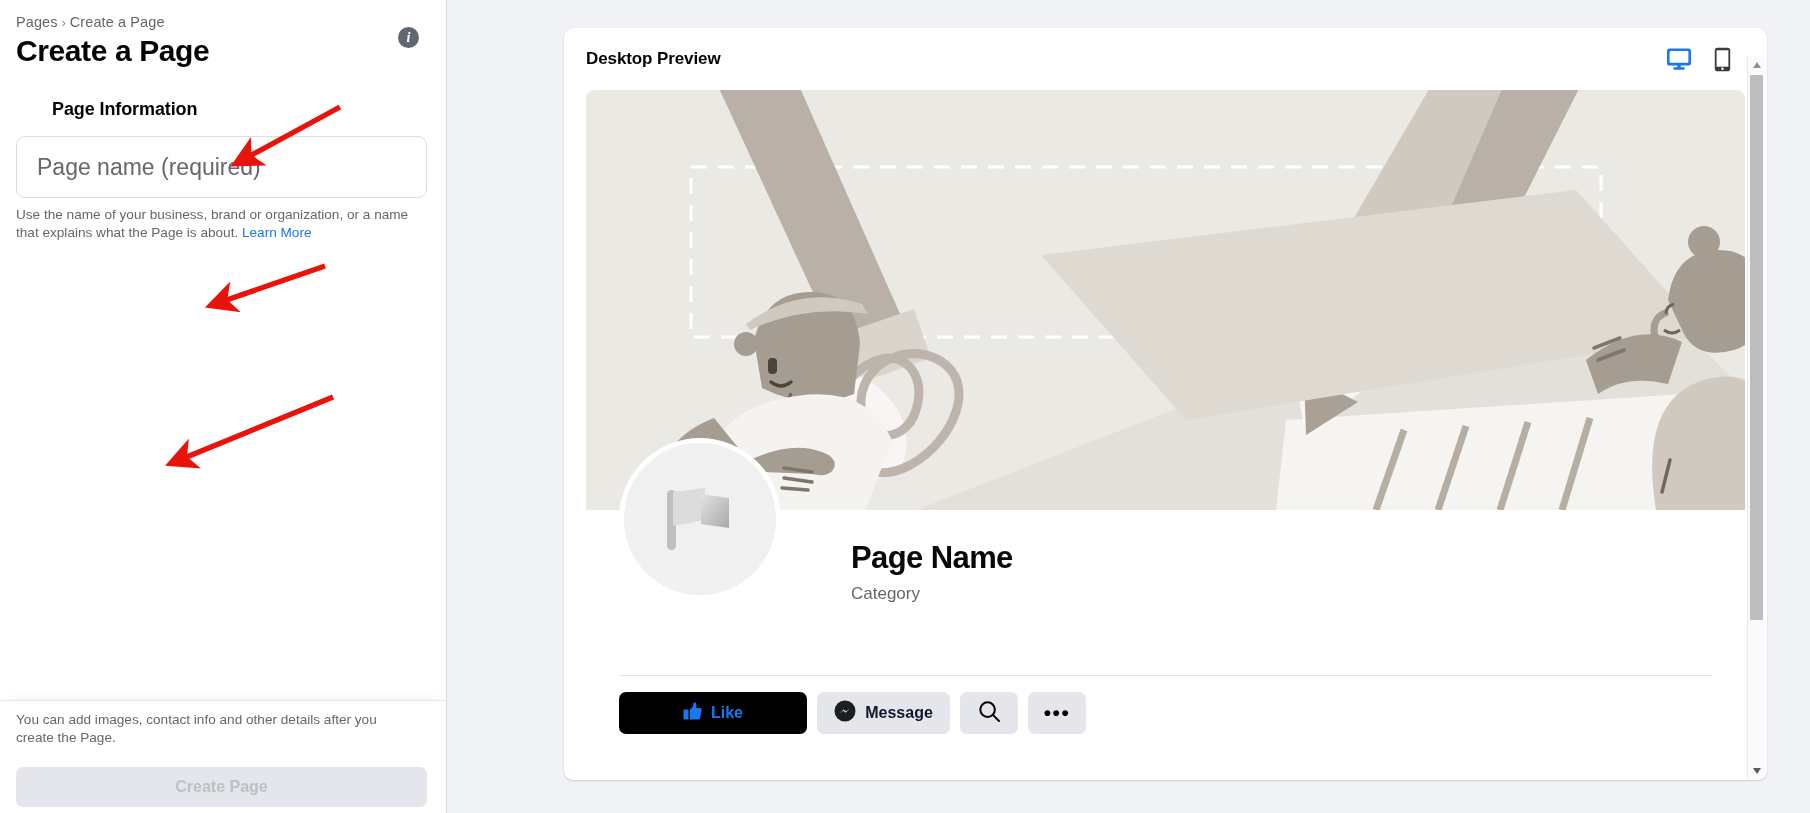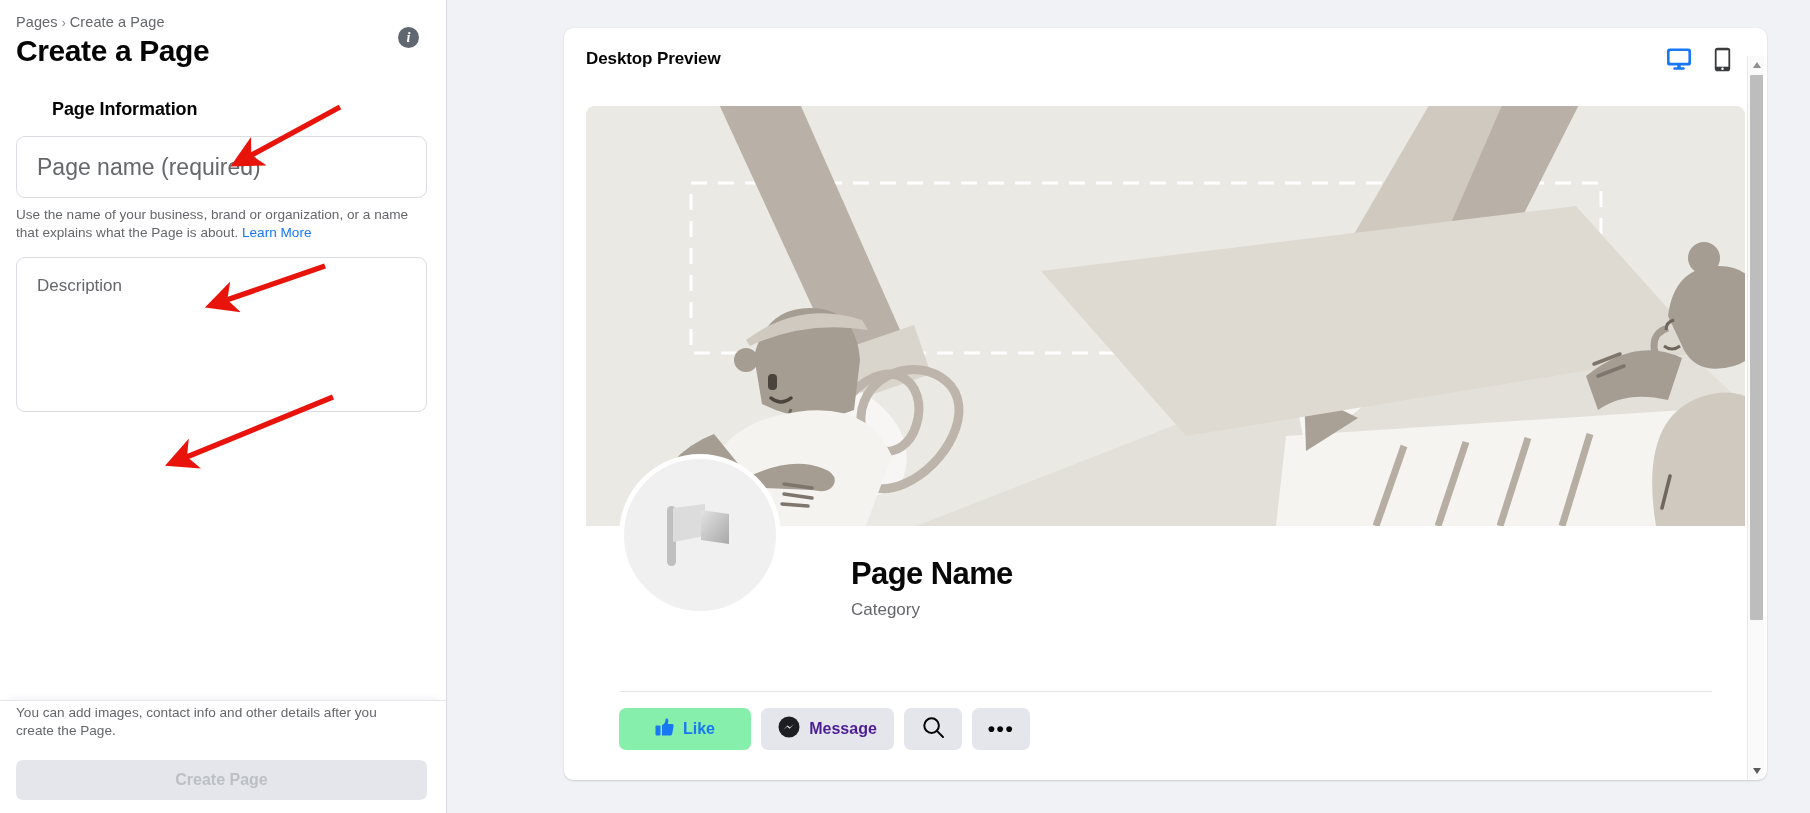--- a/index.html
+++ b/index.html
@@ -69,21 +69,21 @@
     color: #65676B; margin-top: 8px; width: 410px;
   }
   .help-link { color: #1877F2; text-decoration: none; }
 
   
   .left-footer {
     position: absolute; left: 0; bottom: 0;
     width: 447px; height: 113px;
     background: #fff;
     border-top: 1px solid #E4E6EB;
-    padding: 3px 22px 0 16px;
+    padding: 10px 22px 0 16px;
     box-shadow: 0 -6px 10px -8px rgba(0,0,0,.12);
   }
   .footer-note { font-size: 13.6px; line-height: 17.5px; color: #65676B; width: 400px; }
   .create-btn {
     margin-top: 21px;
     width: 411px; height: 40px;
     border: none; border-radius: 7px;
     background: #E4E6EB; color: #BCC0C4;
     font-size: 16px; font-weight: bold;
     font-family: "Liberation Sans", sans-serif;
@@ -105,21 +105,21 @@
   }
   .preview-header {
     position: relative; height: 62px;
     padding: 0 22px 0 22px;
     display: flex; align-items: center; justify-content: space-between;
   }
   .preview-title { font-size: 17px; font-weight: bold; color: #050505; letter-spacing: -.1px; }
   .device-toggles { display: flex; align-items: center; gap: 22px; padding-right: 14px; }
   .device-btn { display: flex; align-items: center; justify-content: center; cursor: pointer; }
 
-  .preview-body { position: relative; margin: 16px 22px; height: 660px; overflow: hidden; background: #fff; }
+  .preview-body { position: relative; margin: 0 22px; height: 660px; overflow: hidden; background: #fff; }
 
   
   .cover {
     position: relative;
     width: 1159px; height: 420px;
     background: #EBE9E4;
     border-top-left-radius: 9px; border-top-right-radius: 9px;
     overflow: hidden;
   }
   .cover svg { display: block; }
@@ -156,22 +156,22 @@
   .caret { width: 0; height: 0; border-left: 6px solid transparent; border-right: 6px solid transparent; border-top: 7px solid #65676B; display:inline-block; }
 
   .actions { display: flex; align-items: center; gap: 10px; }
   .btn {
     height: 42px; border-radius: 7px; border: none;
     display: flex; align-items: center; justify-content: center; gap: 9px;
     font-size: 16px; font-weight: bold;
     font-family: "Liberation Sans", sans-serif;
     cursor: pointer; padding: 0 20px;
   }
-  .btn-like { background: #86efac; color: #1877F2; width: 132px; }
-  .btn-message { background: #E4E6EB; color: #4c1d95; width: 133px; }
+  .btn-like { background: #000000; color: #1877F2; width: 188px; }
+  .btn-message { background: #E4E6EB; color: #0f172a; width: 133px; }
   .btn-icon-sq { background: #E4E6EB; width: 58px; padding: 0; }
   .dots { font-size: 21px; color: #050505; font-weight: bold; letter-spacing: 1.5px; line-height: 10px; }
 
   
   .scrollbar {
     position: absolute; right: 3px; top: 28px;
     width: 17px; height: 723px;
     background: #FAFAFA; border-left: 1px solid #E8E8E8;
   }
   .sb-arrow { width: 17px; height: 17px; display: flex; align-items: center; justify-content: center; cursor: pointer; }
@@ -200,23 +200,20 @@
       <div class="page-title">Create a Page</div>
 
       <div class="section-title">Page Information</div>
 
       <div class="field">
         <input class="input-box" placeholder="Page name (required)" style="">
         <div class="help-text"><span>Use the name of your business, brand or organization, or a name that explains what the Page is about. </span><a class="help-link" href="#">Learn More</a></div>
       </div>
 
 
-      <div class="field">
-        <textarea class="textarea-box" placeholder="Description" style=""></textarea>
-      </div>
 
     </div>
 
     <div class="info-badge">i</div>
 
     <div class="left-footer">
       <div class="footer-note">You can add images, contact info and other details after you create the Page.</div>
       <button class="create-btn" disabled="">Create Page</button>
     </div>
 

